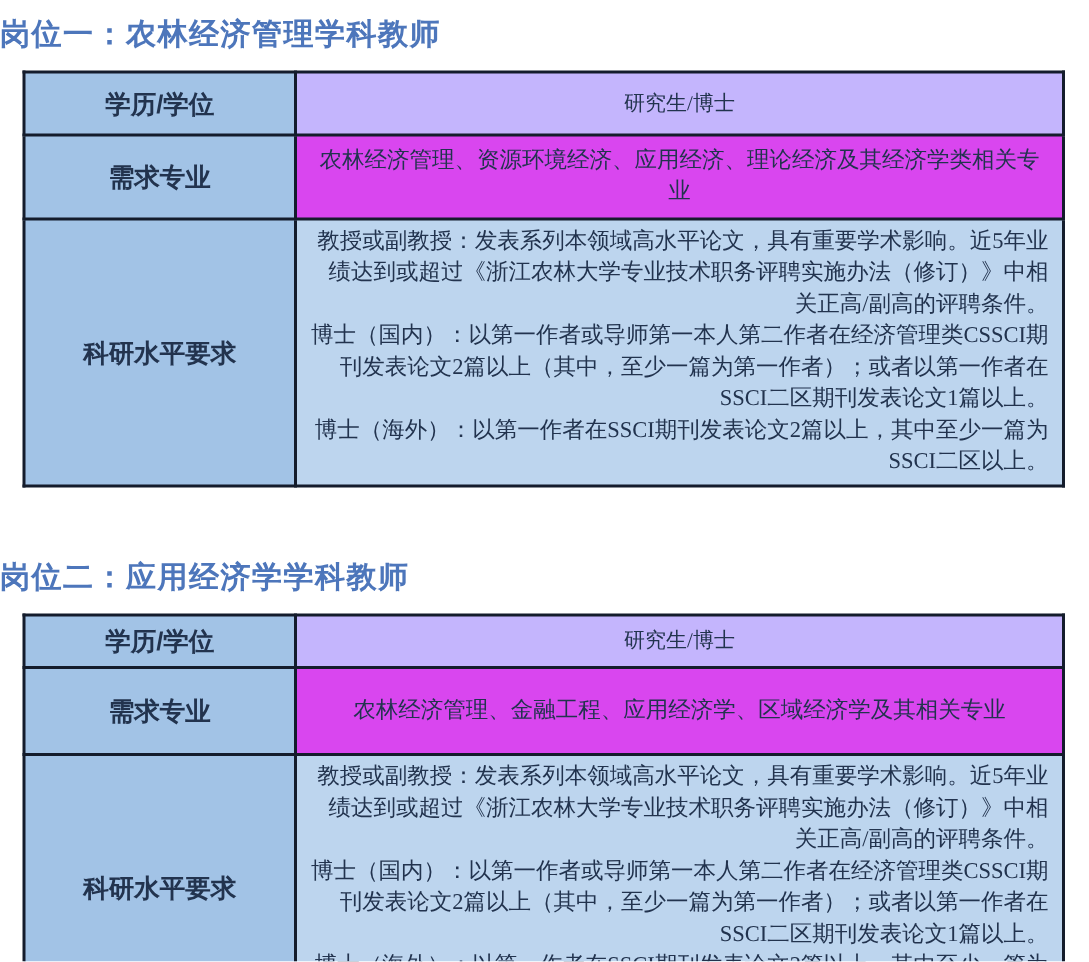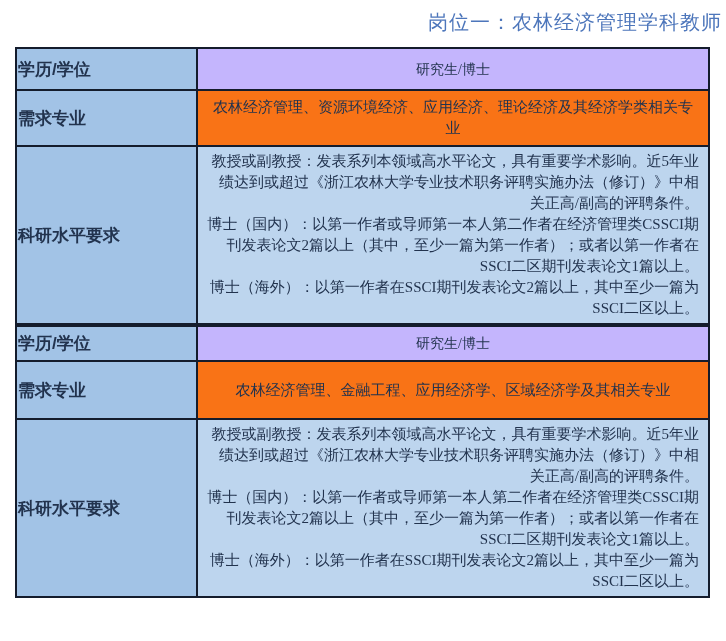--- a/index.html
+++ b/index.html
@@ -9,24 +9,24 @@
   }
   .page {
     width: 726px;
     height: 641px;
     background: #ffffff;
     overflow: hidden;
     font-family: "Liberation Serif", serif;
   }
   .post-title {
     margin: 0;
-    padding: 9px 4px 11px 0;
-    text-align: right;
+    padding: 9px 16px 11px 0;
+    text-align: left;
     font-family: "Liberation Sans", sans-serif;
-    font-weight: normal;
+    font-weight: bold;
     font-size: 20px;
     letter-spacing: 1px;
     color: #4d76bb;
   }
   .post-title.second {
     padding-top: 46px;
   }
   table.post-table {
     border-collapse: collapse;
     margin-left: 15px;
@@ -35,36 +35,36 @@
     border: 2px solid #141c2c;
   }
   table.post-table td {
     border: 2px solid #141c2c;
     color: #22334e;
     vertical-align: middle;
   }
   td.label-cell {
     width: 177px;
     background: #a2c3e6;
-    text-align: left;
+    text-align: center;
     font-family: "Liberation Sans", sans-serif;
     font-weight: bold;
     font-size: 17px;
     color: #1c2b44;
   }
   td.value-cell {
     padding: 4px 9px;
     font-size: 15px;
     line-height: 21px;
   }
   td.value-cell.center {
     text-align: center;
   }
   tr.row-edu td.value-cell   { background: #c4b5fd; font-size: 14px; }
-  tr.row-majors td.value-cell{ background: #f97316; }
+  tr.row-majors td.value-cell{ background: #d946ef; }
   tr.row-research td.value-cell { background: #bdd5ee; text-align: right; }
   .t1 tr.row-edu td    { height: 32px; }
   .t1 tr.row-majors td { height: 46px; }
   .t1 tr.row-research td { height: 168px; }
   .t2 tr.row-edu td    { height: 25px; }
   .t2 tr.row-majors td { height: 48px; }
   .t2 tr.row-research td { height: 168px; }
   .req-line {
     margin: 0;
   }
@@ -93,20 +93,21 @@
           <div class="req-line">教授或副教授：发表系列本领域高水平论文，具有重要学术影响。近5年业绩达到或超过《浙江农林大学专业技术职务评聘实施办法（修订）》中相关正高/副高的评聘条件。</div>
           <div class="req-line">博士（国内）：以第一作者或导师第一本人第二作者在经济管理类CSSCI期刊发表论文2篇以上（其中，至少一篇为第一作者）；或者以第一作者在SSCI二区期刊发表论文1篇以上。</div>
           <div class="req-line">博士（海外）：以第一作者在SSCI期刊发表论文2篇以上，其中至少一篇为SSCI二区以上。</div>
         </td>
       </tr>
     </tbody>
       </table>
   </div>
 
   <div>
+    <h2 class="post-title second">岗位二：应用经济学学科教师</h2>
 
     <table class="post-table t2">
       <tbody>
           <tr class="row-edu">
         <td class="label-cell">学历/学位</td>
         <td class="value-cell center">研究生/博士</td>
       </tr>
       <tr class="row-majors">
         <td class="label-cell">需求专业</td>
         <td class="value-cell center">农林经济管理、金融工程、应用经济学、区域经济学及其相关专业</td>

